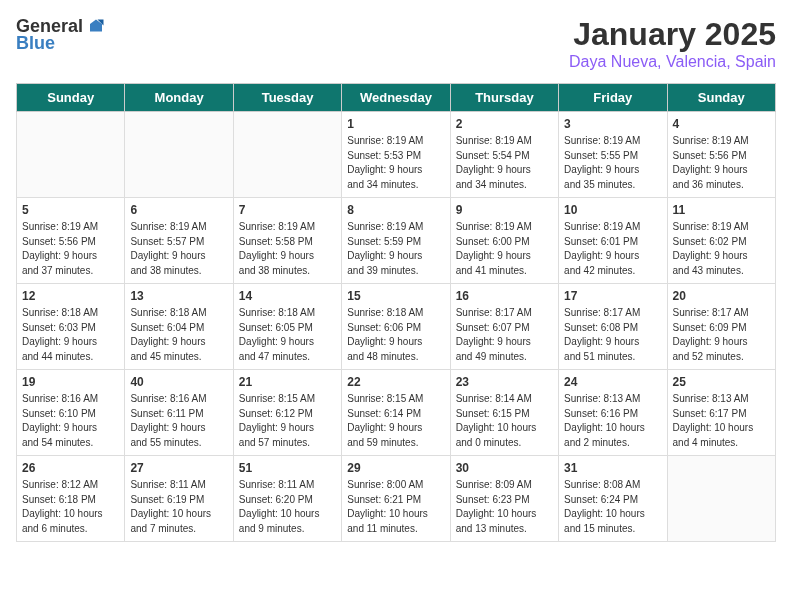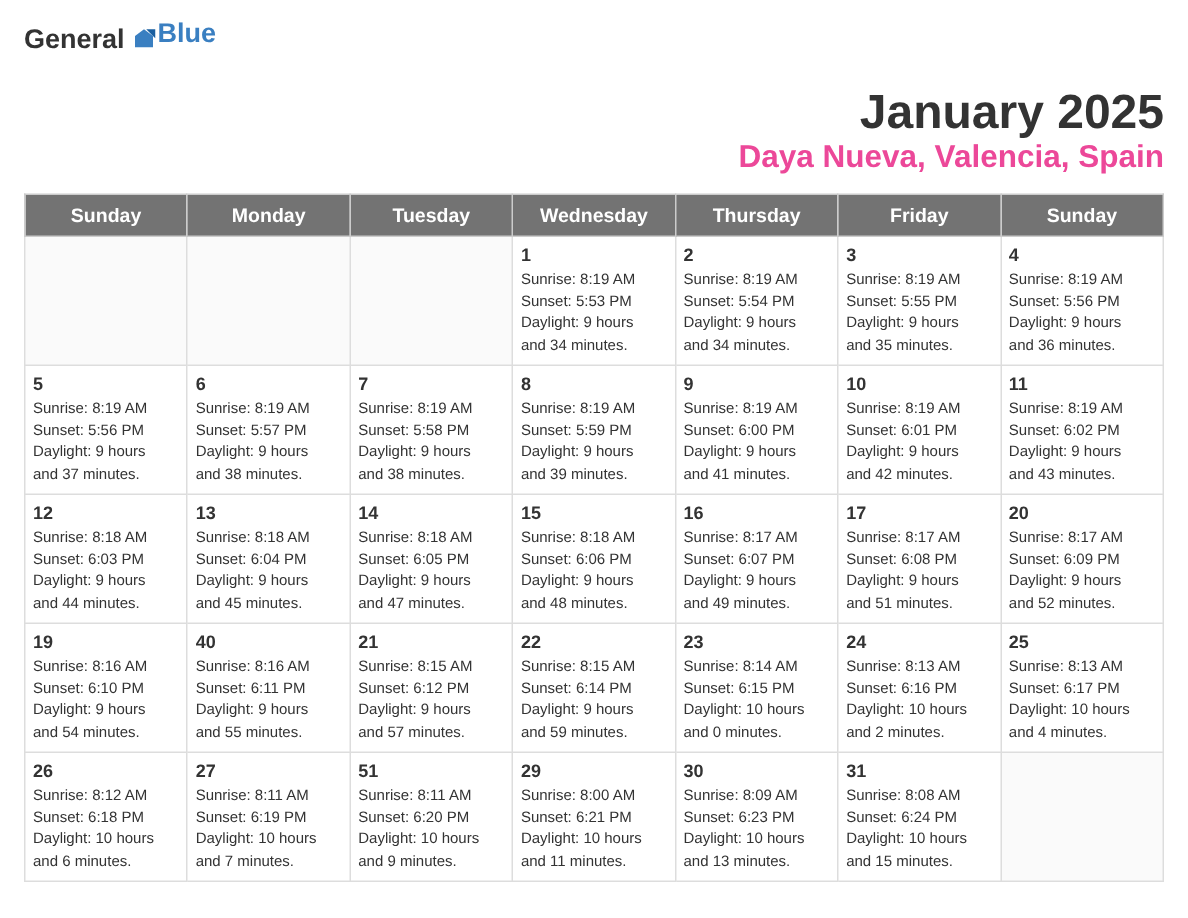--- a/index.html
+++ b/index.html
@@ -11,52 +11,51 @@
       padding: 16px;
     }
     .header {
       display: flex;
       justify-content: space-between;
       align-items: flex-start;
       margin-bottom: 12px;
     }
     .logo {
       display: flex;
+      flex-direction: column;
       align-items: flex-start;
     }
     .logo-text {
       display: flex;
       align-items: center;
       gap: 4px;
     }
     .logo-icon {
       width: 18px;
       height: 18px;
     }
     .title-block {
       text-align: right;
     }
     .month-title {
       font-size: 32px;
       font-weight: bold;
       color: #333;
-      margin-top: 40px;
     }
     .subtitle {
-      font-size: 21px;
-      color: #ec4899;
-      font-weight: bold;
+      font-size: 16px;
+      color: #8b5cf6;
     }
     .calendar {
       width: 100%;
       border-collapse: collapse;
       border: 1px solid #ccc;
     }
     .calendar th {
-      background-color: #737373;
+      background-color: #0f766e;
       color: #fff;
       text-align: center;
       font-size: 13px;
       padding: 6px 4px;
       border: 1px solid #ccc;
     }
     .calendar td {
       vertical-align: top;
       border: 1px solid #ddd;
       padding: 5px 5px;

